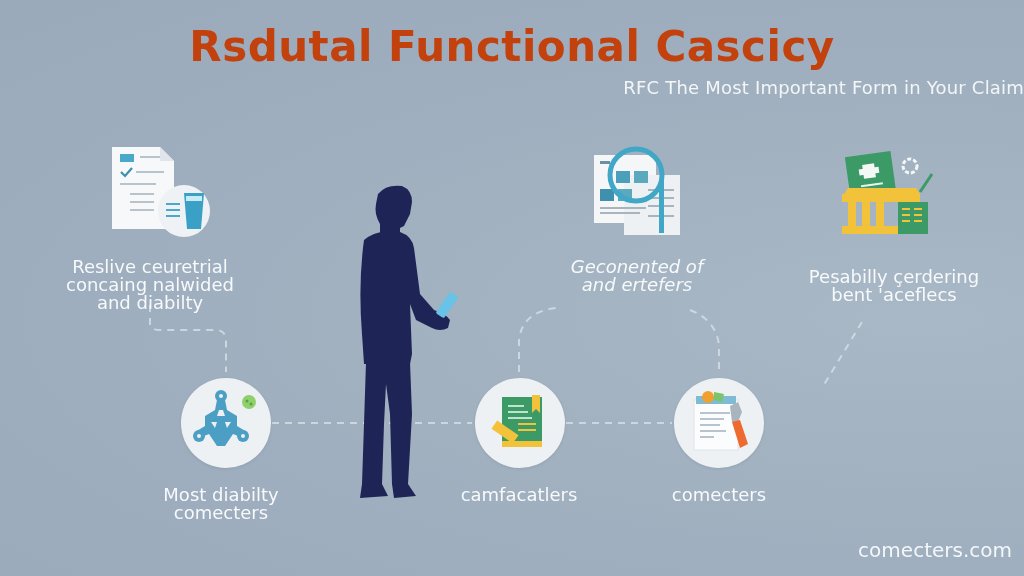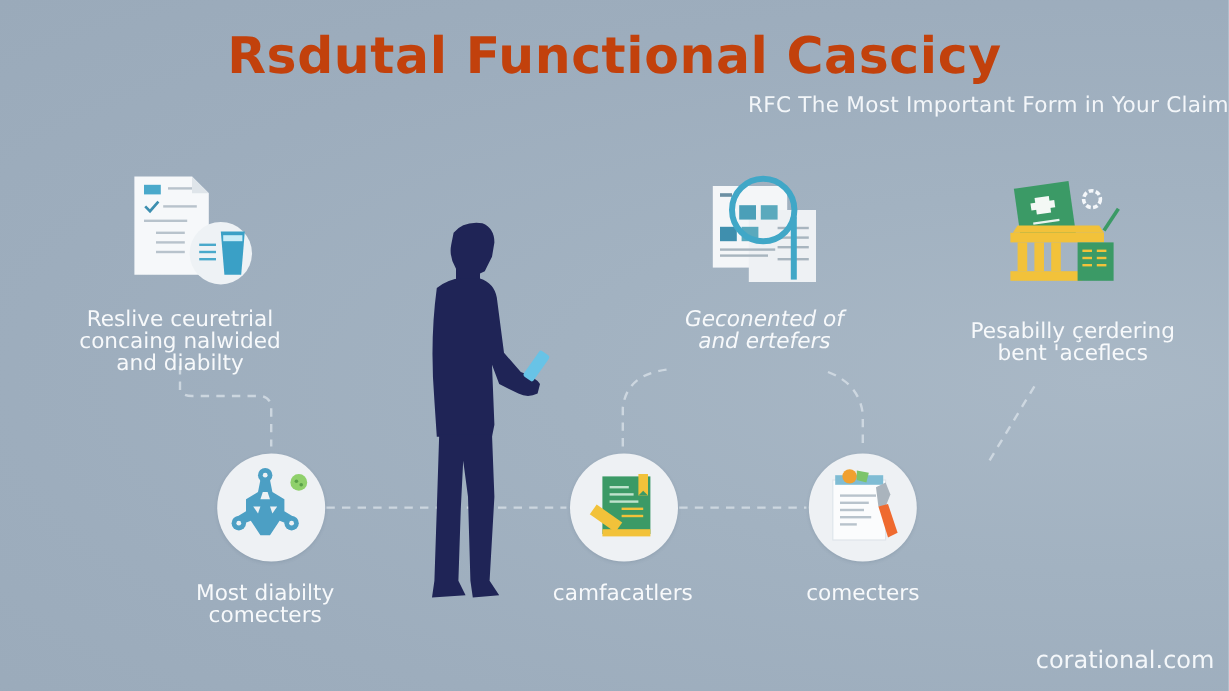--- a/index.html
+++ b/index.html
@@ -203,13 +203,13 @@
     <rect x="16" y="42" width="26" height="2" fill="#b8c3cc"></rect>
     <rect x="16" y="48" width="14" height="2" fill="#b8c3cc"></rect>
     <path d="M46 18 L54 14 L58 24 L54 34 L48 34 Z" fill="#aab4bd"></path>
     <path d="M48 34 L56 32 L64 56 L56 60 Z" fill="#ef6a2f"></path>
   </svg>
 </div>
 <div class="abs caption" style="left:609px; top:486px;">
   <div>comecters</div>
 </div>
 
-<div class="abs watermark">corational.com</div>
+<div class="abs watermark">comecters.com</div>
 
 </body></html>

